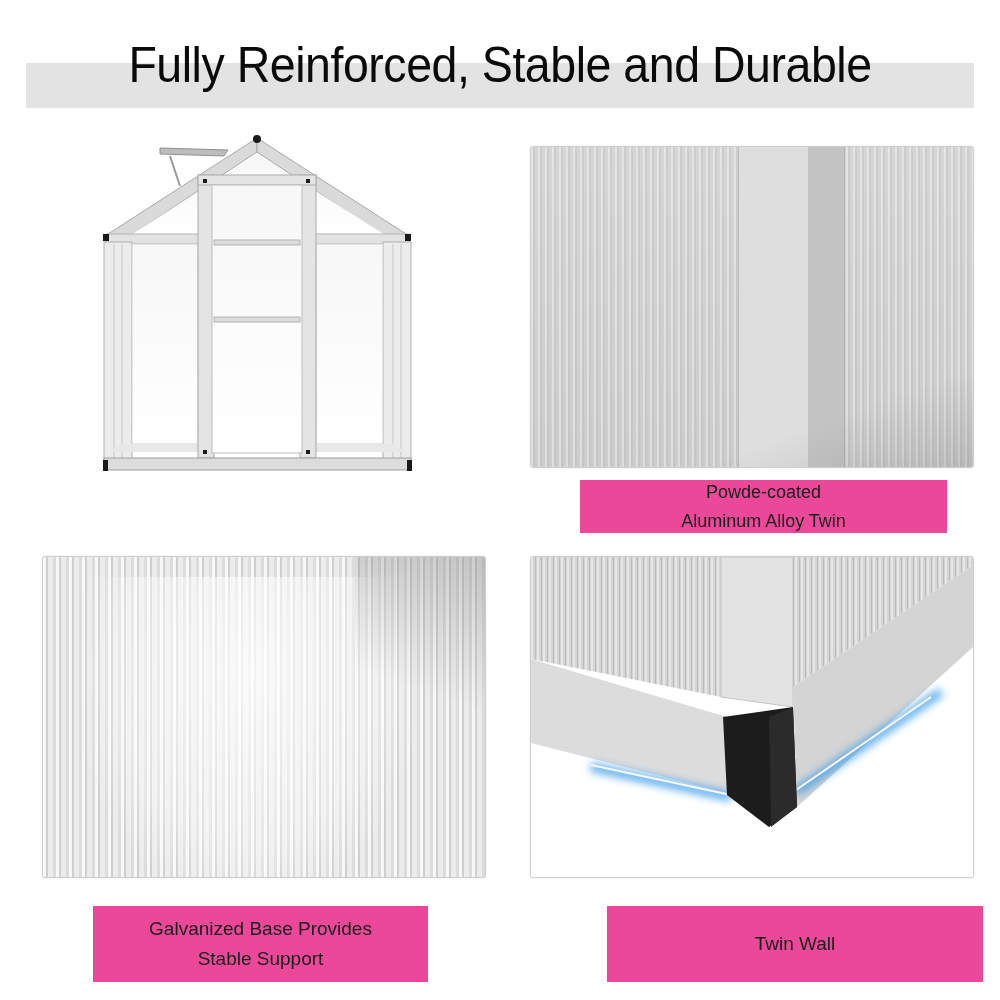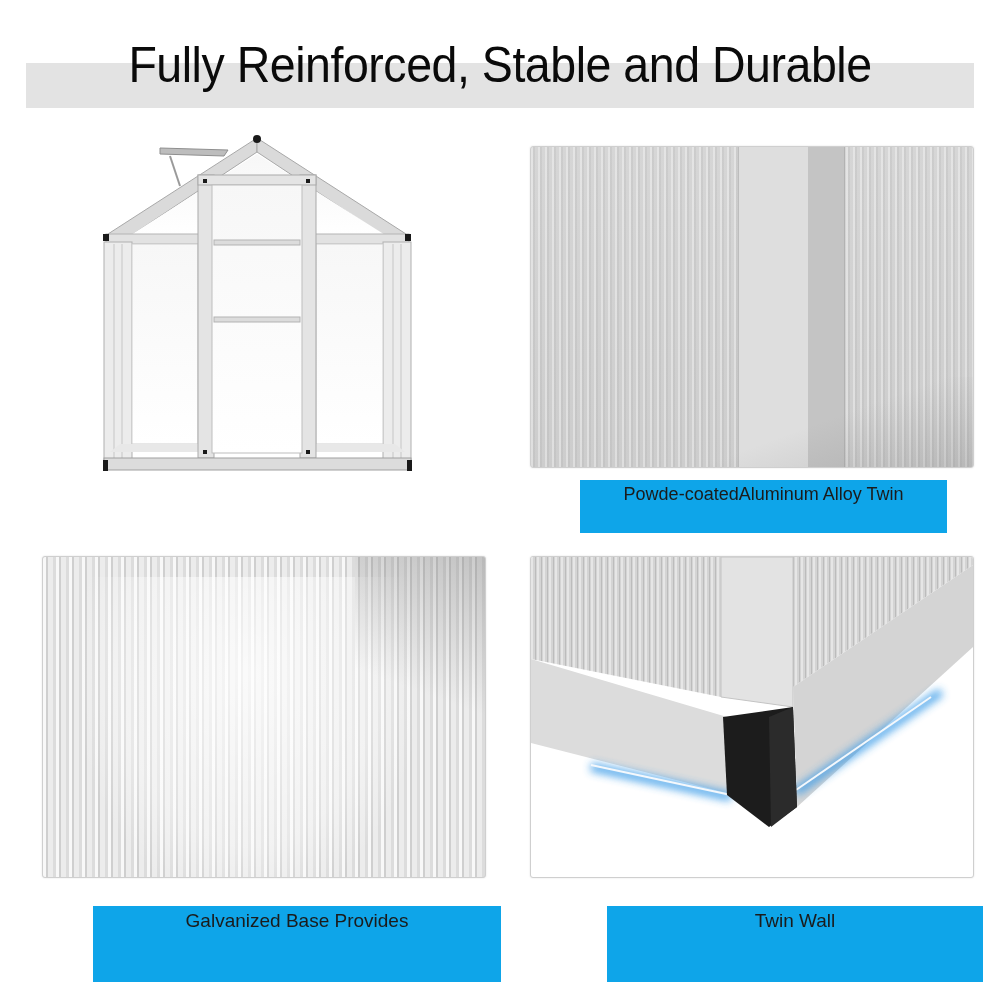--- a/index.html
+++ b/index.html
@@ -11,22 +11,22 @@
   .title {
     position: absolute; left: 0; top: 30px; width: 1000px; text-align: center;
     font-size: 50px; letter-spacing: -0.5px; color: #0a0a0a; transform: scaleX(0.93);
     transform-origin: center; line-height: 70px;
   }
   .photo {
     position: absolute; border: 1px solid #cfcfcf; border-radius: 3px; overflow: hidden;
     box-shadow: 0 0 2px rgba(0,0,0,0.12);
   }
   .caption {
-    position: absolute; background: #0ea5e9; text-align: center; color: #1b1b1b;
-    font-size: 19px; line-height: 30px; display: flex; flex-direction: row; justify-content: center;
+    position: absolute; background: #ec4899; text-align: center; color: #1b1b1b;
+    font-size: 19px; line-height: 30px; display: flex; flex-direction: column; justify-content: center;
   }
   .caption span { display: block; }
 
   
   .gh { position: absolute; left: 100px; top: 130px; width: 315px; height: 345px; }
 
   
   .p2 { left: 530px; top: 146px; width: 442px; height: 320px;
     background:
       repeating-linear-gradient(90deg, rgba(255,255,255,0.35) 0 2px, rgba(160,160,160,0.18) 2px 4px, rgba(255,255,255,0) 4px 7px),
@@ -45,21 +45,21 @@
   }
   .p3 .glow { position: absolute; left: 40px; top: 20px; width: 330px; height: 320px;
     background: radial-gradient(ellipse at 50% 30%, rgba(255,255,255,0.75) 0%, rgba(255,255,255,0.35) 55%, rgba(255,255,255,0) 75%); }
   .p3 .dark { position: absolute; right: 0; top: 0; width: 130px; height: 180px;
     background: linear-gradient(200deg, rgba(120,120,120,0.35), rgba(120,120,120,0) 70%); }
 
   
   .p4 { left: 530px; top: 556px; width: 442px; height: 320px; background: #ffffff; }
 
   .c1 { left: 580px; top: 480px; width: 367px; height: 53px; font-size: 18px; line-height: 29px; }
-  .c2 { left: 93px; top: 906px; width: 408px; height: 76px; }
+  .c2 { left: 93px; top: 906px; width: 335px; height: 76px; }
   .c3 { left: 580px; top: 906px; width: 376px; height: 76px; margin-left: 27px; }
 </style>
 </head>
 <body>
 
 <div class="title-band"></div>
 <div class="title">Fully Reinforced, Stable and Durable</div>
 
 <div class="gh">
   <svg width="315" height="345" viewBox="0 0 315 345">
@@ -123,20 +123,21 @@
   <span>Powde-coated</span>
   <span>Aluminum Alloy Twin</span>
 </div>
 
 <div class="photo p3">
   <div class="glow"></div>
   <div class="dark"></div>
 </div>
 <div class="caption c2">
   <span>Galvanized Base Provides</span>
+  <span>Stable Support</span>
 </div>
 
 <div class="photo p4">
   <svg width="442" height="320" viewBox="0 0 442 320">
     <defs>
       <pattern id="ribs" width="6" height="10" patternUnits="userSpaceOnUse">
         <rect width="6" height="10" fill="#d4d4d4"></rect>
         <rect width="2" height="10" fill="#e6e6e6"></rect>
         <rect x="4" width="1" height="10" fill="#bcbcbc"></rect>
       </pattern>

